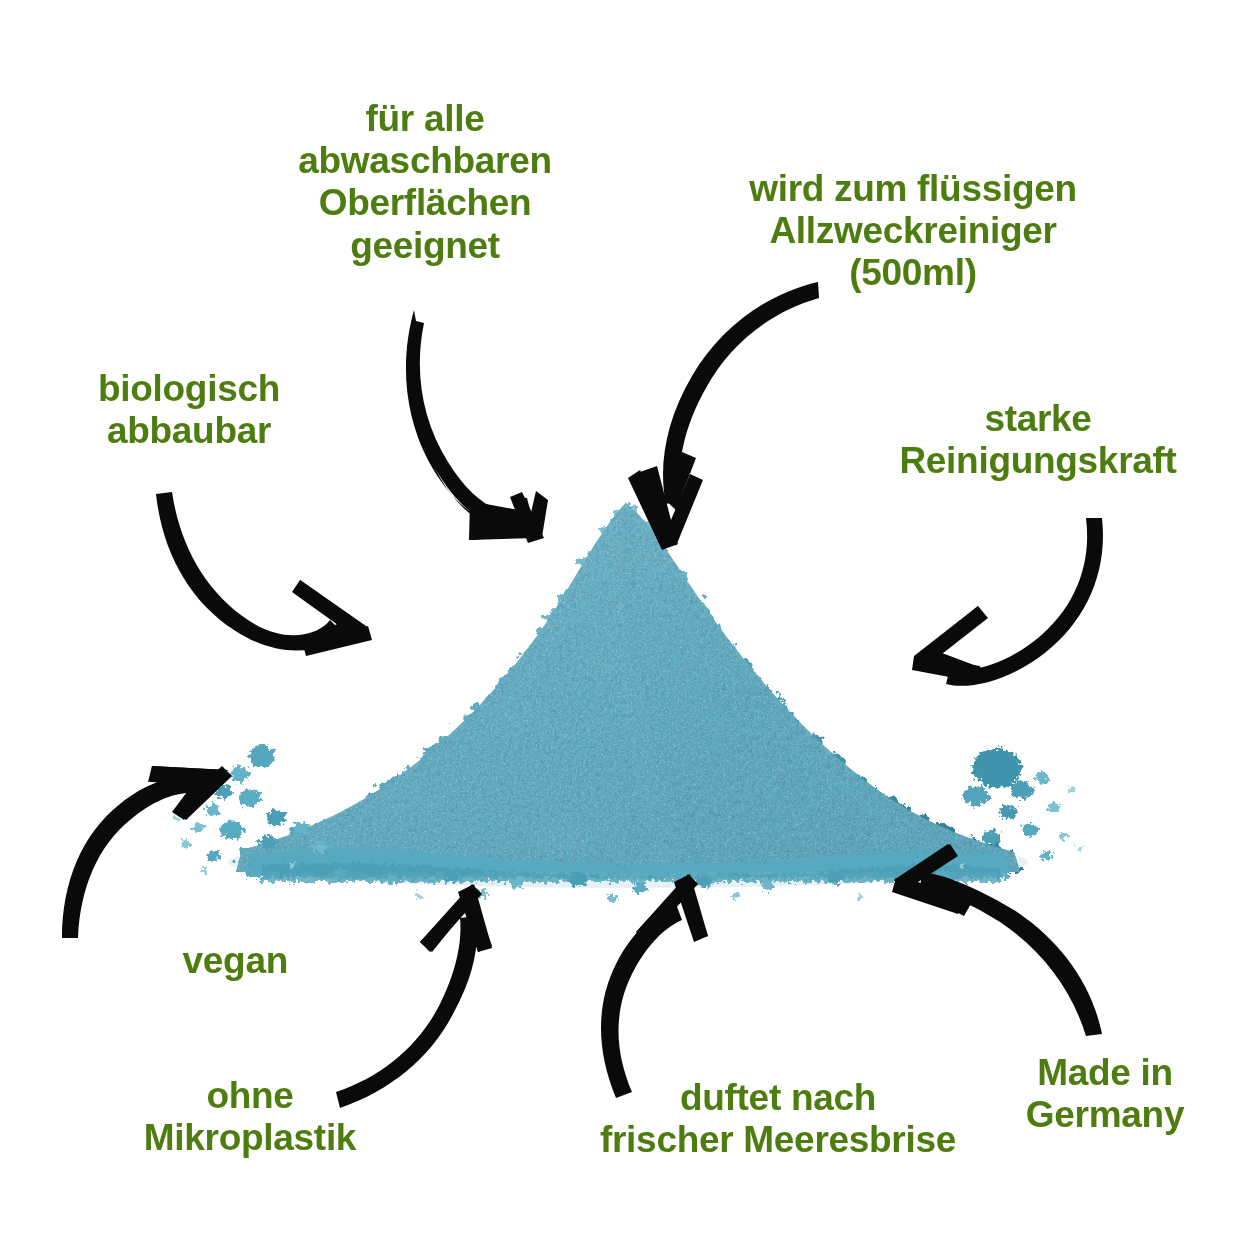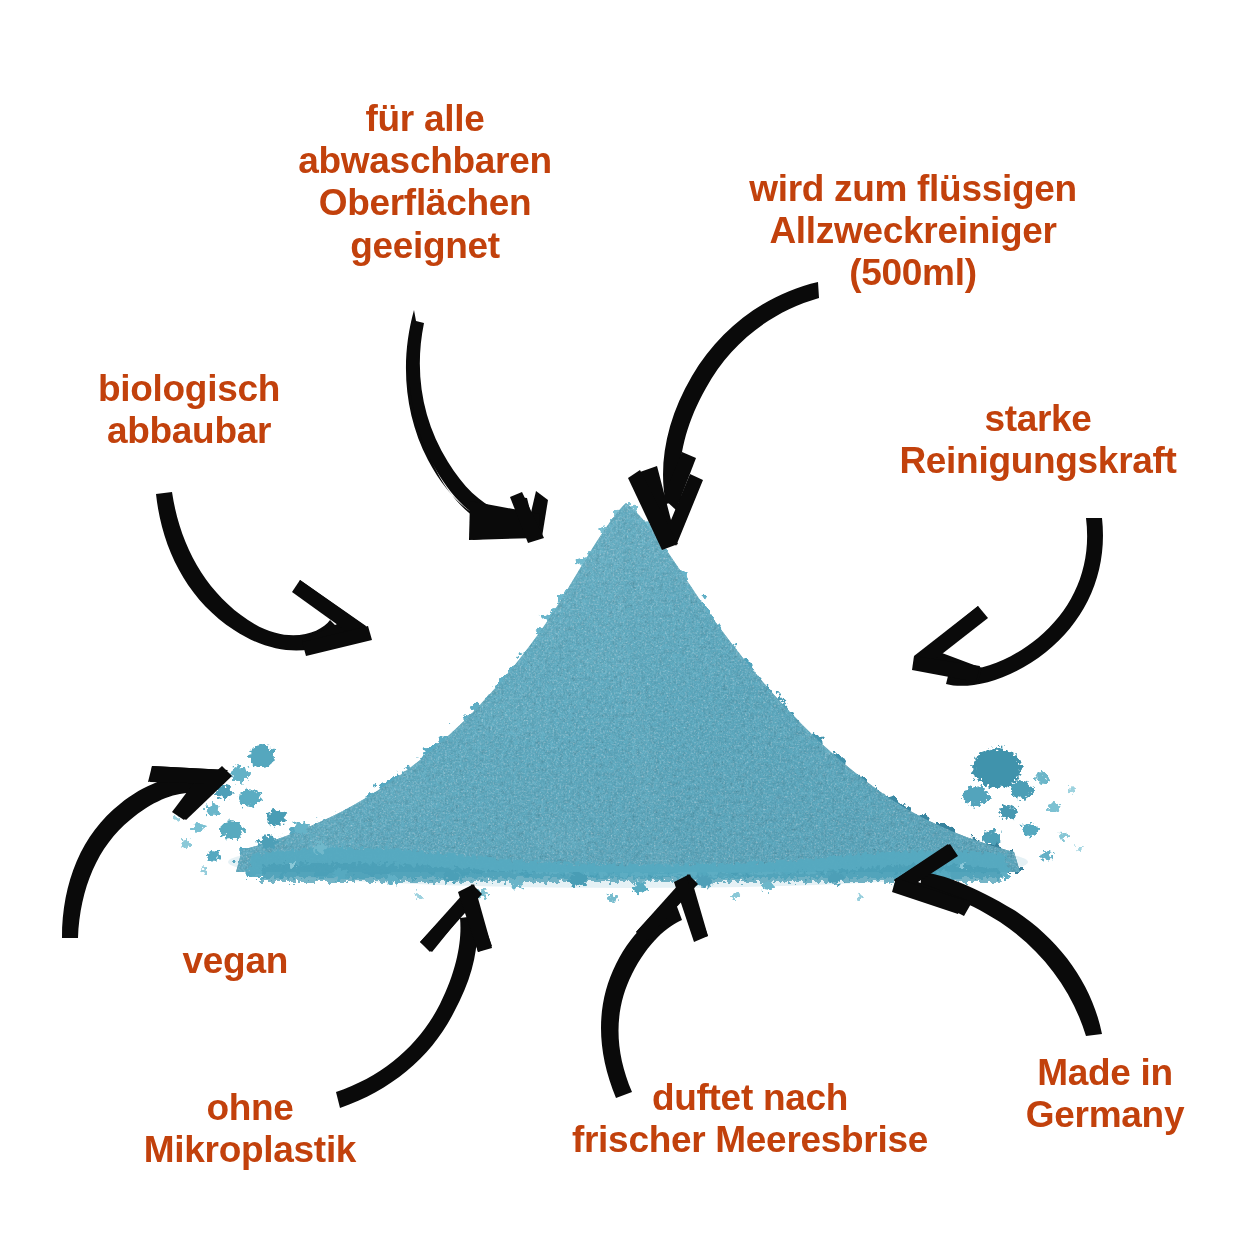--- a/index.html
+++ b/index.html
@@ -14,37 +14,37 @@
     position: relative;
     width: 1250px;
     height: 1250px;
     background: #ffffff;
     overflow: hidden;
   }
 
   
   .label {
     position: absolute;
-    color: #c2410c;
+    color: #4d7c0f;
     font-weight: bold;
     font-size: 37px;
     line-height: 1.14;
     letter-spacing: -0.3px;
     text-align: center;
     white-space: pre-line;
     user-select: none;
   }
 
   .lbl-surfaces   { left: 225px;  top: 98px;  width: 400px; }
   .lbl-liquid     { left: 718px;  top: 168px; width: 390px; }
   .lbl-biodeg     { left: 44px;   top: 368px; width: 290px; }
   .lbl-strong     { left: 838px;  top: 398px; width: 400px; }
   .lbl-vegan      { left: 18px;   top: 940px; width: 270px; text-align: right; }
-  .lbl-nomicro    { left: 55px;   top: 1075px; width: 390px; margin-top: 12px; }
-  .lbl-scent      { left: 520px;  top: 1077px; width: 460px; }
+  .lbl-nomicro    { left: 55px;   top: 1075px; width: 390px; }
+  .lbl-scent      { left: 548px;  top: 1077px; width: 460px; }
   .lbl-germany    { left: 985px;  top: 1052px; width: 240px; }
 
   
   #pile-layer {
     position: absolute;
     left: 0;
     top: 0;
     width: 1250px;
     height: 1250px;
     pointer-events: none;

